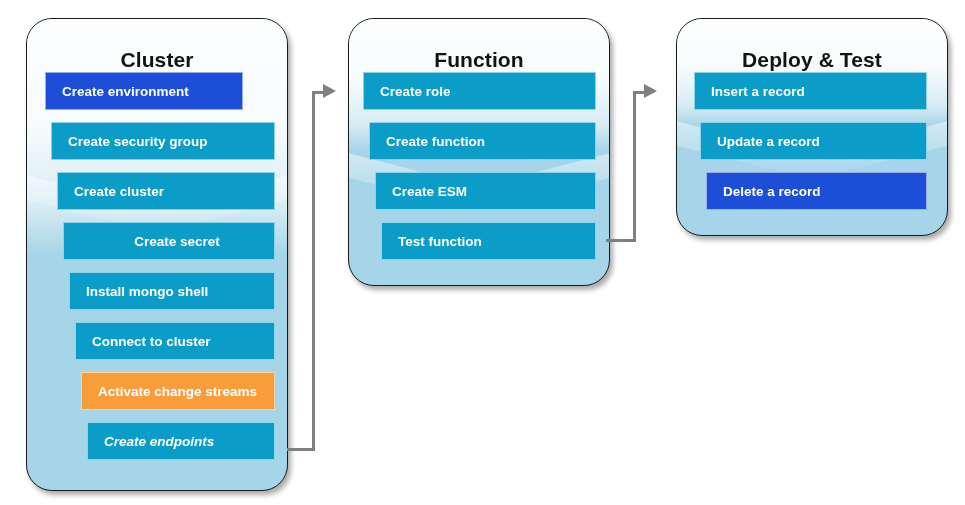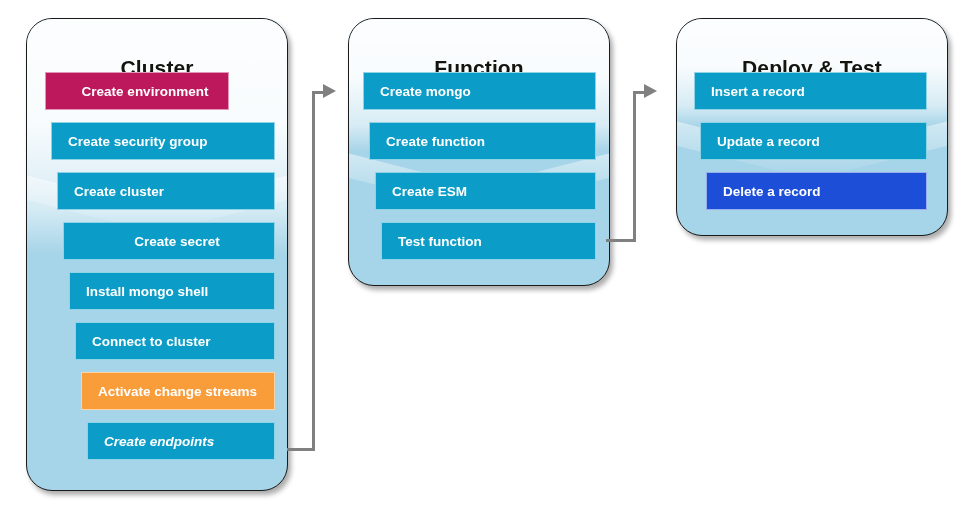--- a/index.html
+++ b/index.html
@@ -56,21 +56,20 @@
   }
 
   .panel-title {
     position: absolute;
     left: 0; right: 0;
     text-align: center;
     font-weight: bold;
     font-size: 21px;
     color: #14140f;
     letter-spacing: 0.1px;
-    margin-top: 8px;
   }
 
   
   .step {
     position: absolute;
     height: 38px;
     line-height: 38px;
     box-sizing: border-box;
     color: #ffffff;
     font-weight: bold;
@@ -97,34 +96,34 @@
 </style>
 </head>
 <body>
 
 <div id="canvas">
     <div class="panel" style="left: 26px; top: 18px; width: 262px; height: 473px; background: rgb(166, 212, 232);">
       <div class="sheen"></div>
       <div class="chev" style="top: 150px;"></div>
     </div>
     <div class="panel-title" style="top: 48px; left: 26px; width: 262px; color: rgb(20, 20, 15);">Cluster</div>
-    <div class="step teal" style="background: #be185d; color: rgb(255, 255, 255); left: 45px; top: 72px; width: 184px; text-align: center;">Create environment</div>
+    <div class="step teal" style="background: #1d4ed8; color: rgb(255, 255, 255); left: 45px; top: 72px; width: 198px;">Create environment</div>
     <div class="step teal" style="background: rgb(11, 157, 199); color: rgb(255, 255, 255); left: 51px; top: 122px; width: 224px;">Create security group</div>
     <div class="step teal" style="background: rgb(11, 157, 199); color: rgb(255, 255, 255); left: 57px; top: 172px; width: 218px;">Create cluster</div>
     <div class="step teal" style="background: rgb(11, 157, 199); color: rgb(255, 255, 255); left: 63px; top: 222px; width: 212px; text-align: center;">Create secret</div>
     <div class="step teal" style="background: rgb(11, 157, 199); color: rgb(255, 255, 255); left: 69px; top: 272px; width: 206px;">Install mongo shell</div>
     <div class="step teal" style="background: rgb(11, 157, 199); color: rgb(255, 255, 255); left: 75px; top: 322px; width: 200px;">Connect to cluster</div>
     <div class="step orange" style="background: rgb(249, 157, 58); color: rgb(255, 255, 255); left: 81px; top: 372px; width: 194px;">Activate change streams</div>
     <div class="step teal" style="background: rgb(11, 157, 199); color: rgb(255, 255, 255); left: 87px; top: 422px; width: 188px; font-style: italic;">Create endpoints</div>
     <div class="panel" style="left: 348px; top: 18px; width: 262px; height: 268px; background: rgb(166, 212, 232);">
       <div class="sheen"></div>
       <div class="chev" style="top: 128px;"></div>
     </div>
     <div class="panel-title" style="top: 48px; left: 348px; width: 262px; color: rgb(20, 20, 15);">Function</div>
-    <div class="step teal" style="background: rgb(11, 157, 199); color: rgb(255, 255, 255); left: 363px; top: 72px; width: 233px;">Create mongo</div>
+    <div class="step teal" style="background: rgb(11, 157, 199); color: rgb(255, 255, 255); left: 363px; top: 72px; width: 233px;">Create role</div>
     <div class="step teal" style="background: rgb(11, 157, 199); color: rgb(255, 255, 255); left: 369px; top: 122px; width: 227px;">Create function</div>
     <div class="step teal" style="background: rgb(11, 157, 199); color: rgb(255, 255, 255); left: 375px; top: 172px; width: 221px;">Create ESM</div>
     <div class="step teal" style="background: rgb(11, 157, 199); color: rgb(255, 255, 255); left: 381px; top: 222px; width: 215px;">Test function</div>
     <div class="panel" style="left: 676px; top: 18px; width: 272px; height: 218px; background: rgb(166, 212, 232);">
       <div class="sheen"></div>
       <div class="chev" style="top: 96px;"></div>
     </div>
     <div class="panel-title" style="top: 48px; left: 676px; width: 272px; color: rgb(20, 20, 15);">Deploy &amp; Test</div>
     <div class="step teal" style="background: rgb(11, 157, 199); color: rgb(255, 255, 255); left: 694px; top: 72px; width: 233px;">Insert a record</div>
     <div class="step teal" style="background: rgb(11, 157, 199); color: rgb(255, 255, 255); left: 700px; top: 122px; width: 227px;">Update a record</div>

